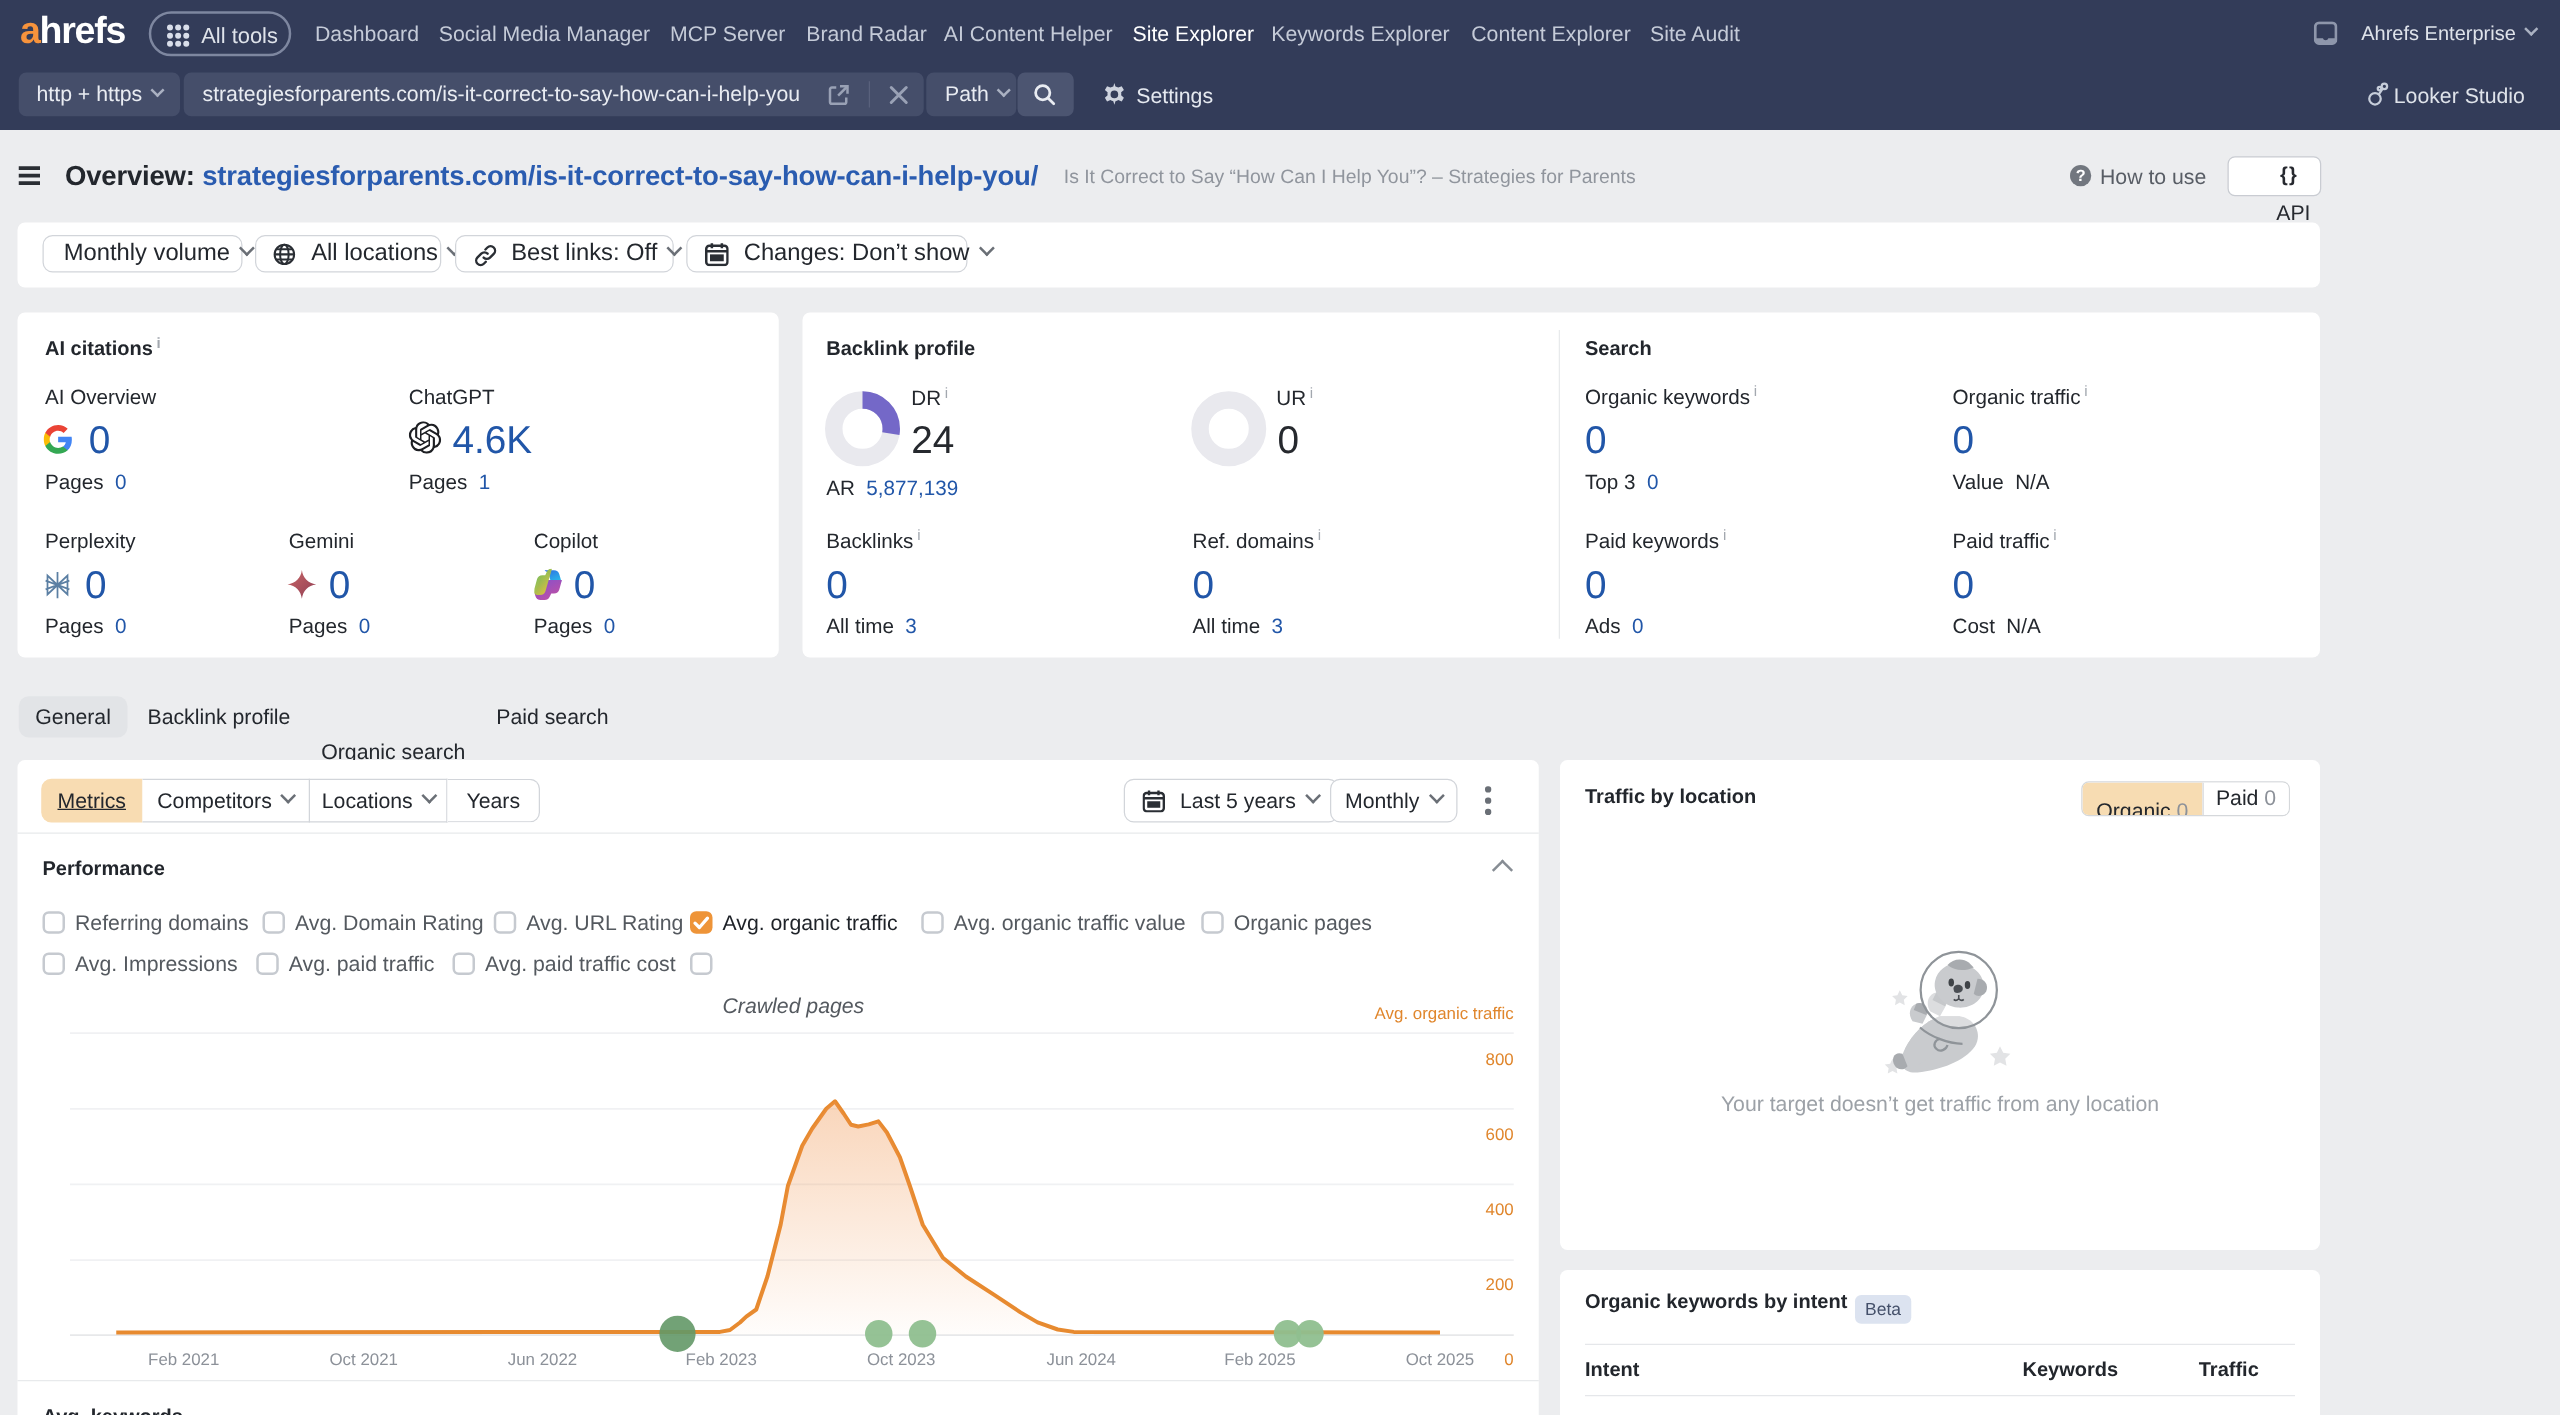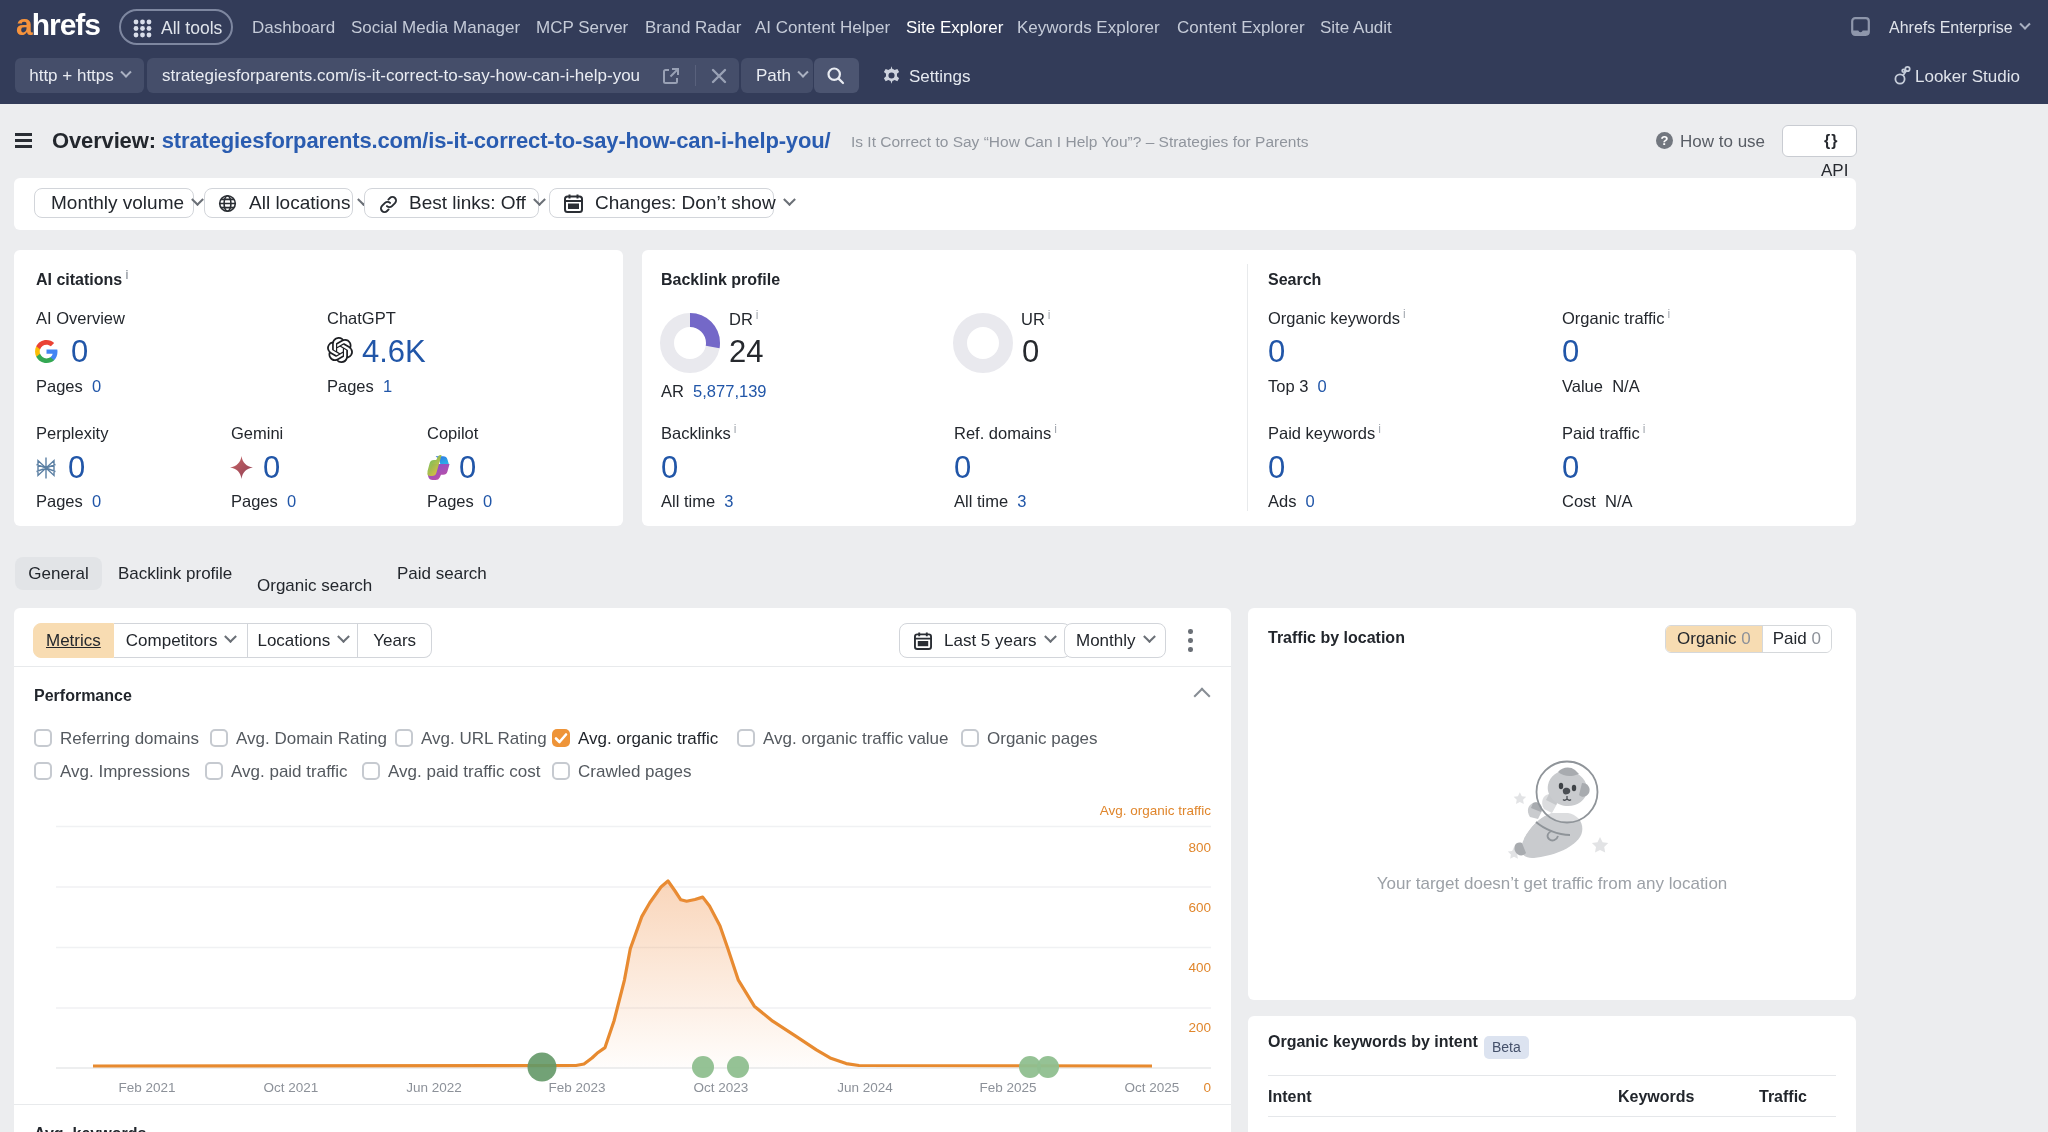--- a/index.html
+++ b/index.html
@@ -220,21 +220,21 @@
   <div class="abs lbl grey" style="left:1562px; top:377px;">Value&nbsp; N/A</div>
   <div class="abs lbl" style="left:1268px; top:424px;">Paid keywords<span class="sup">i</span></div>
   <div class="abs bignum" style="left:1268px; top:450px;">0</div>
   <div class="abs lbl" style="left:1268px; top:492px;">Ads&nbsp; <span class="blue">0</span></div>
   <div class="abs lbl" style="left:1562px; top:424px;">Paid traffic<span class="sup">i</span></div>
   <div class="abs bignum" style="left:1562px; top:450px;">0</div>
   <div class="abs lbl grey" style="left:1562px; top:492px;">Cost&nbsp; N/A</div>
 
   <div class="abs" style="left:15px; top:557px; width:87px; height:33px; background:#e2e4e7; border-radius:8px; text-align:center; line-height:33px; font-size:17px; color:#23272d;">General</div>
   <div class="abs" style="left:118px; top:564px; font-size:17px; color:#23272d;">Backlink profile</div>
-  <div class="abs" style="left:257px; top:576px; font-size:17px; color:#23272d;">Organic search</div>
+  <div class="abs" style="left:257px; top:592px; font-size:17px; color:#23272d;">Organic search</div>
   <div class="abs" style="left:397px; top:564px; font-size:17px; color:#23272d;">Paid search</div>
 
   <div class="card" style="left:14px; top:608px; width:1217px; height:524px; border-radius:6px 6px 0 0;"></div>
 
   <div class="abs" style="left:33px; top:623px; height:35px; display:flex;">
     <div style="height:35px; background:#f8dcb2; border:1px solid #f8dcb2; border-radius:8px 0 0 8px; padding:0 12px; line-height:33px; font-size:17px; color:#23272d;text-decoration:underline;">Metrics</div>
     <div style="height:35px; background:#fff; border:1px solid #d2d5da; border-left:none; padding:0 12px; line-height:33px; font-size:17px; color:#23272d;">Competitors<span class="chev"></span></div>
     <div style="height:35px; background:#fff; border:1px solid #d2d5da; border-left:none; padding:0 9px; line-height:33px; font-size:17px; color:#23272d;">Locations<span class="chev"></span></div>
     <div style="height:35px; background:#fff; border:1px solid #d2d5da; border-left:none; border-radius:0 8px 8px 0; padding:0 15px; line-height:33px; font-size:17px; color:#23272d;">Years</div>
   </div>
@@ -272,21 +272,21 @@
   <div class="cb" style="left:961px; top:729px;"></div>
     <div class="cbl" style="left:987px; top:729px;">Organic pages</div>
 
   <div class="cb" style="left:34px; top:762px;"></div>
     <div class="cbl" style="left:60px; top:762px;">Avg. Impressions</div>
   <div class="cb" style="left:205px; top:762px;"></div>
     <div class="cbl" style="left:231px; top:762px;">Avg. paid traffic</div>
   <div class="cb" style="left:362px; top:762px;"></div>
     <div class="cbl" style="left:388px; top:762px;">Avg. paid traffic cost</div>
   <div class="cb" style="left:552px; top:762px;"></div>
-    <div class="cbl" style="left:578px; top:762px;">Crawled pages</div>
+    <div class="cbl" style="left:578px; top:795px;font-style:italic;">Crawled pages</div>
 
   <svg class="abs" style="left:14px; top:795px;" width="1217" height="305" viewBox="0 0 1217 305">
     <defs>
         <linearGradient id="areag" x1="0" y1="0" x2="0" y2="1">
       <stop offset="0" stop-color="#f0924a" stop-opacity="0.38"></stop>
       <stop offset="1" stop-color="#f0924a" stop-opacity="0.02"></stop>
     </linearGradient>
       </defs>
 
     <g stroke="#f0f1f3" stroke-width="1.4">
@@ -321,21 +321,21 @@
     <circle cx="724" cy="272" r="11" fill="#8fbf8f" opacity="0.95"></circle>
     <circle cx="1016" cy="272" r="11" fill="#8fbf8f" opacity="0.95"></circle>
     <circle cx="1034" cy="272" r="11" fill="#8fbf8f" opacity="0.95"></circle>
   </svg>
   <div class="abs" style="left:14px; top:1104px; width:1217px; height:1px; background:#e8eaec;"></div>
   <div class="abs ctitle" style="left:34px; top:1125px;">Avg. keywords</div>
 
   <div class="card" style="left:1248px; top:608px; width:608px; height:392px;"></div>
   <div class="abs ctitle" style="left:1268px; top:629px;">Traffic by location</div>
   <div class="abs" style="left:1665px; top:625px; height:28px; display:flex; border:1px solid #d5d8db; border-radius:6px; overflow:hidden;">
-    <div style="background:#f7dcb2; padding:0 11px; line-height:26px; font-size:17px; color:#23272d;text-align:center;">Organic&nbsp;<span style="color:#8c9199">0</span></div>
+    <div style="background:#f7dcb2; padding:10px 11px; line-height:26px; font-size:17px; color:#23272d;text-align:center;">Organic&nbsp;<span style="color:#8c9199">0</span></div>
     <div style="background:#fff; border-left:1px solid #d5d8db; padding:0 10px; line-height:26px; font-size:17px; color:#23272d;">Paid&nbsp;<span style="color:#8c9199">0</span></div>
   </div>
 
   <svg class="abs" style="left:1500px; top:755px;" width="120" height="120" viewBox="0 0 120 120">
     <g fill="#e2e3e5">
       <path d="M22 42 l3.2 6.5 7 .9 -5 4.9 1.2 6.9 -6.4-3.3 -6.2 3.3 1.2-6.9 -5-4.9 6.9-.9 z" transform="scale(0.62) translate(10 18)"></path>
       <path d="M14 92 l2 4 4.3.6 -3.1 3 .7 4.2 -3.9-2 -3.8 2 .7-4.2 -3.1-3 4.3-.6 z"></path>
       <path d="M100 82 l2.6 5.2 5.7.8 -4.1 4 1 5.6 -5.2-2.7 -5 2.7 1-5.6 -4.1-4 5.6-.8 z"></path>
     </g>
 

